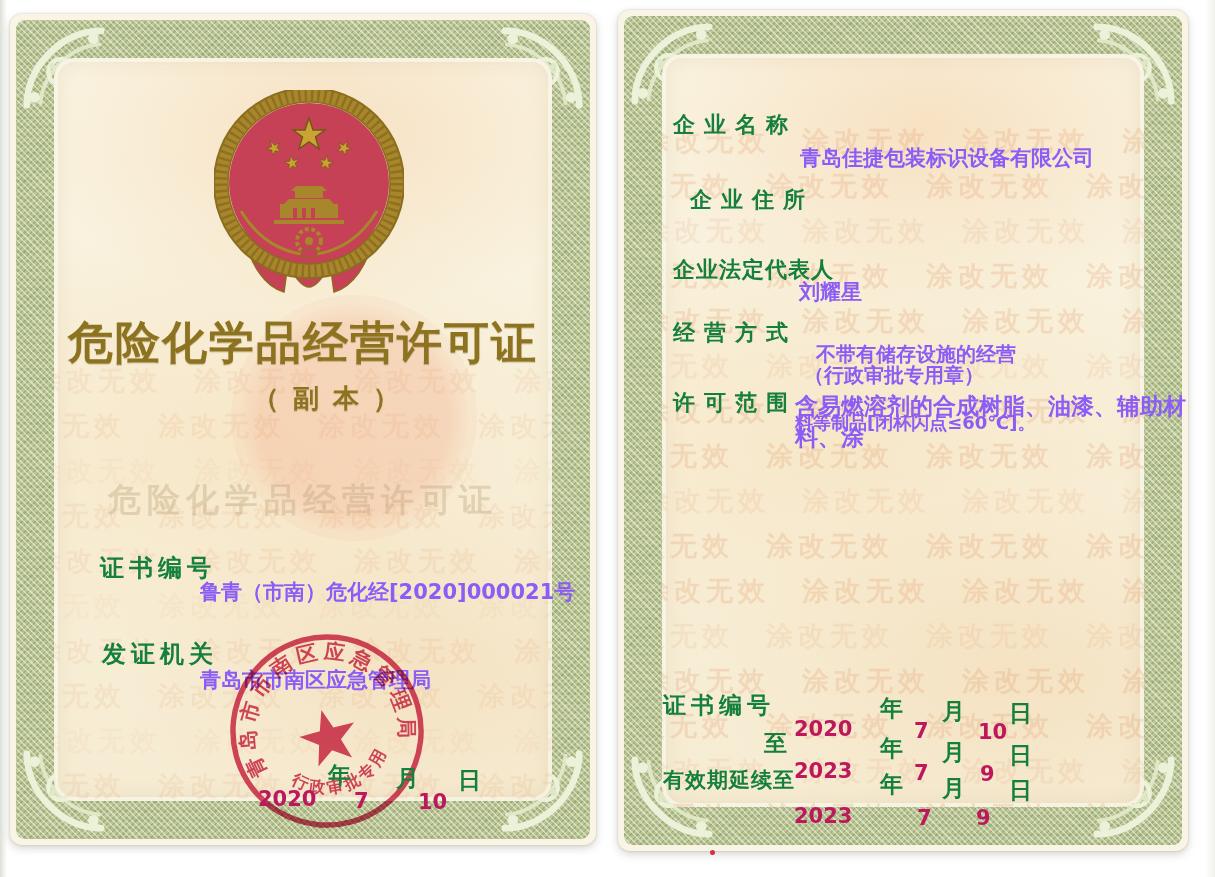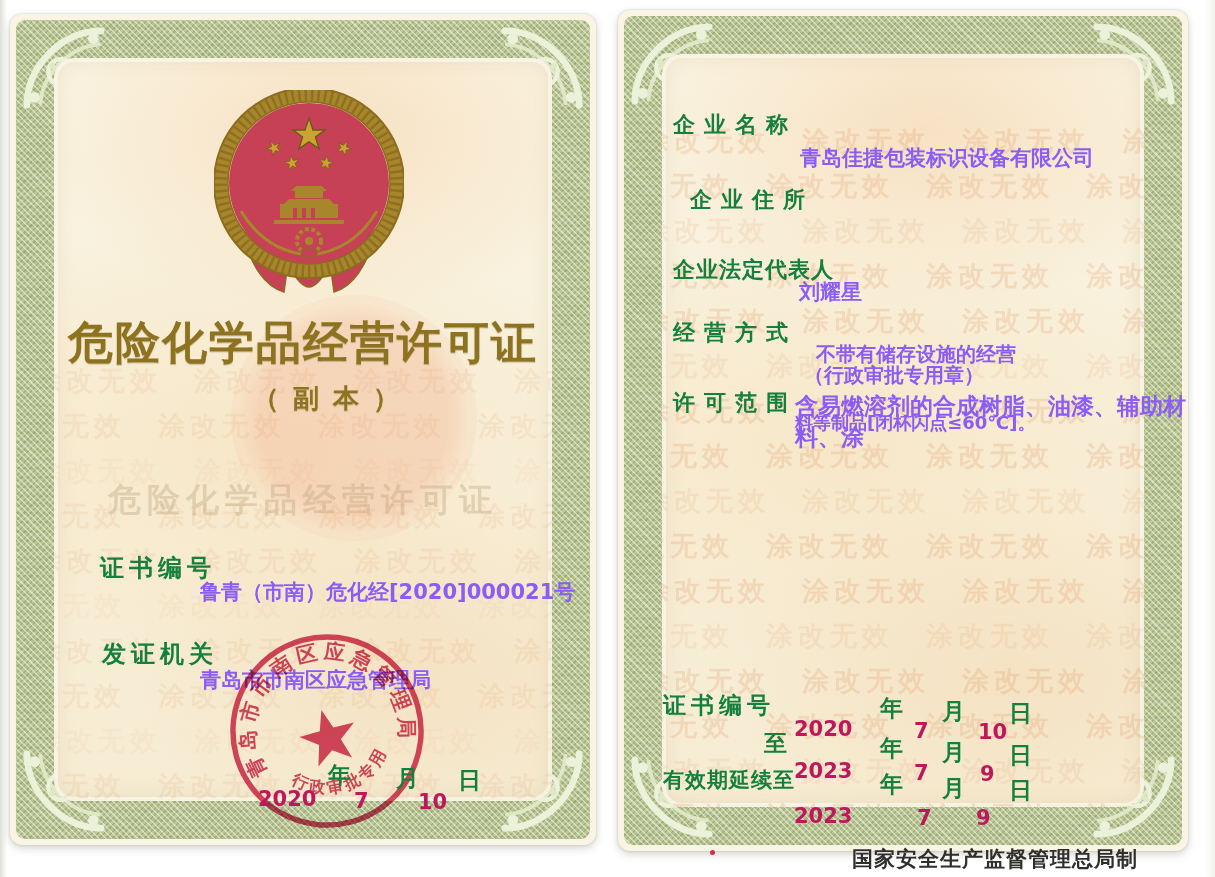--- a/index.html
+++ b/index.html
@@ -251,15 +251,14 @@
     <span class="t num" style="left:296px;top:751px;font-size:21px;">7</span>
     <span class="t lbl" style="left:324px;top:763px;font-size:23px;">月</span>
     <span class="t num" style="left:362px;top:752px;font-size:21px;">9</span>
     <span class="t lbl" style="left:391px;top:765px;font-size:23px;">日</span>
 
     <span class="t num" style="left:176px;top:794px;font-size:21px;z-index:3;">2023</span>
     <span class="t num" style="left:299px;top:796px;font-size:21px;z-index:3;">7</span>
     <span class="t num" style="left:358px;top:796px;font-size:21px;z-index:3;">9</span>
   </div>
 
-  <div class="footer">国家安全生产监督管理总局制</div>
   <div class="speck"></div>
 </div>
 
 </body></html>

